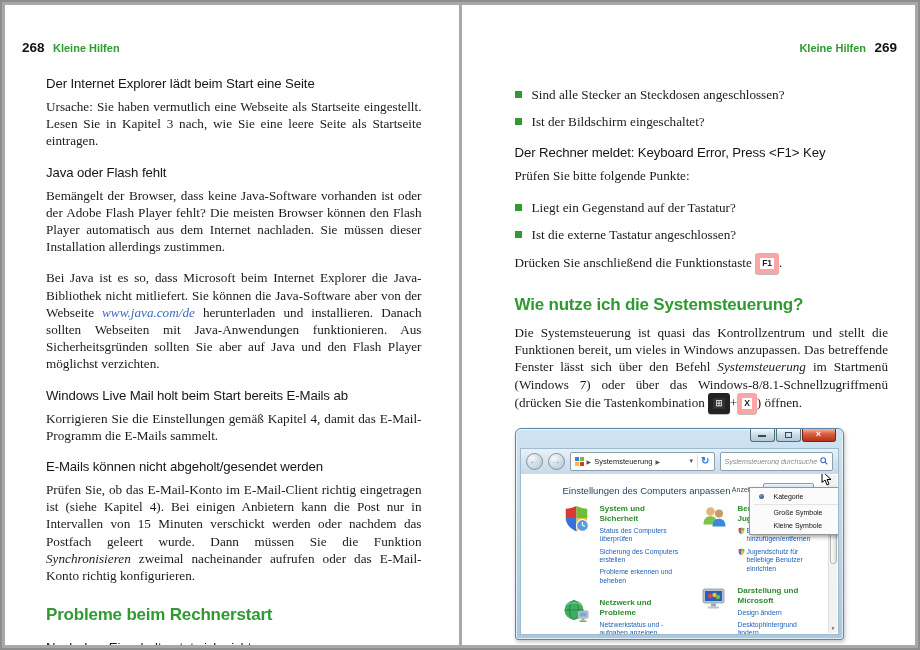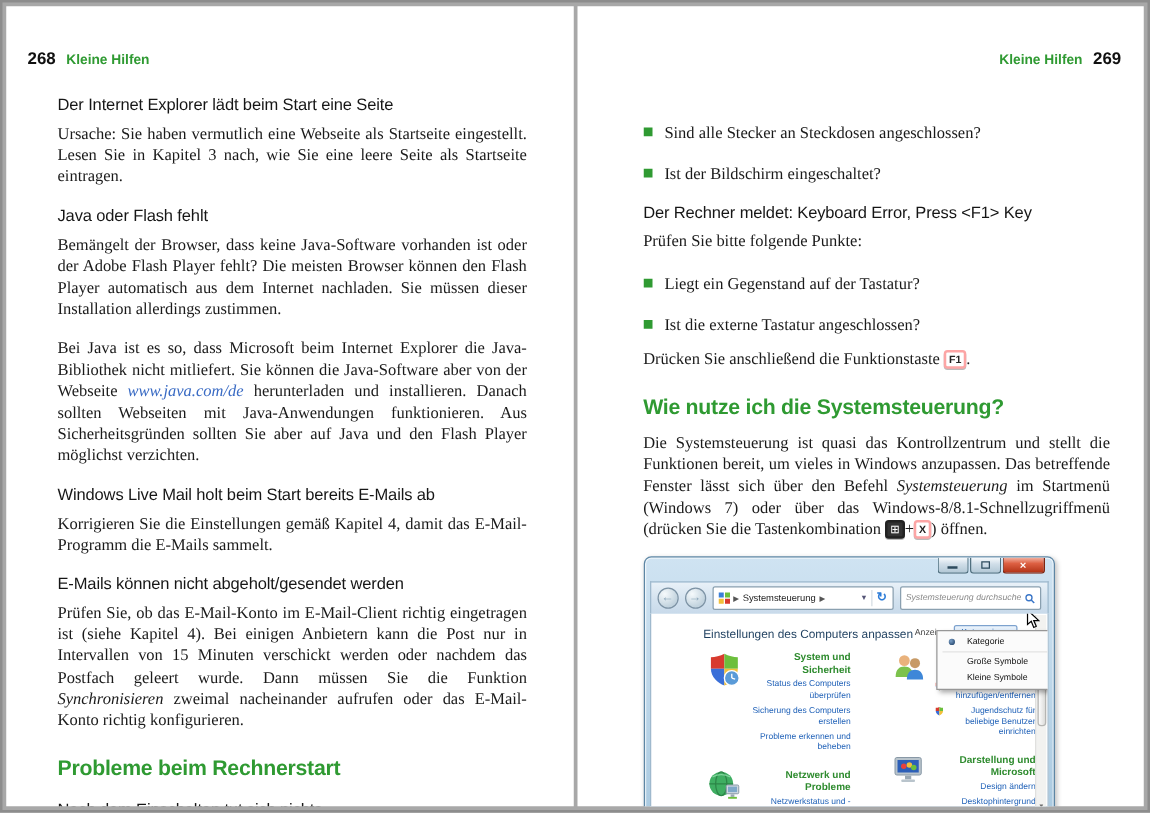--- a/index.html
+++ b/index.html
@@ -17,24 +17,24 @@
   
   .bodycol{position:absolute;left:41px;right:37px;top:71px;}
   .bodycol-r{left:53px;right:27px;top:76px;}
   h3.bh{font-family:"Liberation Sans",sans-serif;font-size:13.2px;font-weight:normal;color:#161616;margin:15px 0 7px 0;letter-spacing:-.1px;}
   h3.bh:first-child{margin-top:0;}
   h2.chapter{font-family:"Liberation Sans",sans-serif;font-size:17px;font-weight:bold;color:#2f9a32;margin:21px 0 9px 0;letter-spacing:-.2px;}
   p.bp{font-size:13.2px;line-height:17.2px;margin:0 0 14px 0;text-align:justify;}
   p.bp:last-child{margin-bottom:0;}
   .ital{font-style:italic;}
   a.weblink{color:#3a6bc4;font-style:italic;text-decoration:none;}
-  .bullet{display:flex;gap:10px;margin:16px 0 10px 0;}
+  .bullet{display:flex;gap:10px;margin:5px 0 10px 0;}
   .bullet .bsq{width:7px;height:7px;background:#2f9a32;flex:none;margin-top:5px;}
   .bullet .btxt{font-size:13.2px;line-height:17.2px;}
-  .key{display:inline-block;min-width:11px;padding:0 2px;border:2px solid #fca5a5;border-radius:3px;background:#fff;
+  .key{display:inline-block;min-width:11px;padding:0 2px;border:5px solid #fca5a5;border-radius:3px;background:#fff;
        font-family:"Liberation Sans",sans-serif;font-size:8.5px;font-weight:bold;color:#222;text-align:center;
        line-height:11px;vertical-align:1px;box-shadow:0 1px 0 #bbb;}
   .key-win{background:#333;color:#fff;border-color:#222;font-weight:normal;font-size:9px;}
 
   
   .win{position:relative;width:329px;height:212px;margin-top:7px;border:1px solid #5d86a4;border-radius:6px 6px 3px 3px;
        background:linear-gradient(#cfe3f2,#a9c9e0);box-shadow:inset 0 0 0 1px rgba(255,255,255,.65), 1px 2px 4px rgba(0,0,0,.25);
        font-family:"Liberation Sans",sans-serif;}
   .titlebar{height:19px;position:relative;}
   .wbtns{position:absolute;top:0;right:7px;display:flex;gap:1px;}
@@ -67,21 +67,21 @@
   .searchbox input::placeholder{color:#8a8a8a;font-style:italic;}
   .content{position:absolute;left:4px;right:4px;top:45px;bottom:4px;background:#fff;border:1px solid #9fb9cd;border-top:none;
         overflow:hidden;}
   .cp-head{display:flex;align-items:flex-end;margin:9px 10px 4px 42px;}
   .cp-title{font-size:9.5px;color:#1e3f5f;flex:1;}
   .viewrow{display:flex;align-items:center;gap:4px;margin-right:14px;}
   .viewlabel{font-size:7px;color:#444;}
   .viewbtn{display:flex;align-items:center;gap:3px;padding:2px 5px;border:1px solid #7da2ce;border-radius:2px;
         background:linear-gradient(#eaf3fc,#cfe3f7);color:#1c5fae;font-size:7px;}
   .viewbtn .caret{font-size:5.5px;color:#1c5fae;}
-  .cols{display:flex;gap:30px;margin:8px 0 0 42px;text-align:right;}
+  .cols{display:flex;gap:20px;margin:8px 0 0 42px;}
   .col{width:118px;}
   .cat{display:flex;gap:7px;margin-bottom:9px;}
   .cico{width:30px;flex:none;padding-top:1px;}
   .ctxt{width:84px;}
   .ctitle{font-size:8px;font-weight:bold;color:#2e8b2e;line-height:10px;margin-bottom:3px;}
   .clink{font-size:6.8px;color:#2162b8;line-height:8.6px;margin-bottom:3.5px;}
   .clink.shielded{display:flex;gap:2px;}
   .clink .mini{flex:none;margin-top:0.5px;}
   
   .menu{position:absolute;left:228px;top:13px;width:95px;background:#fbfbfb;border:1px solid #979797;

